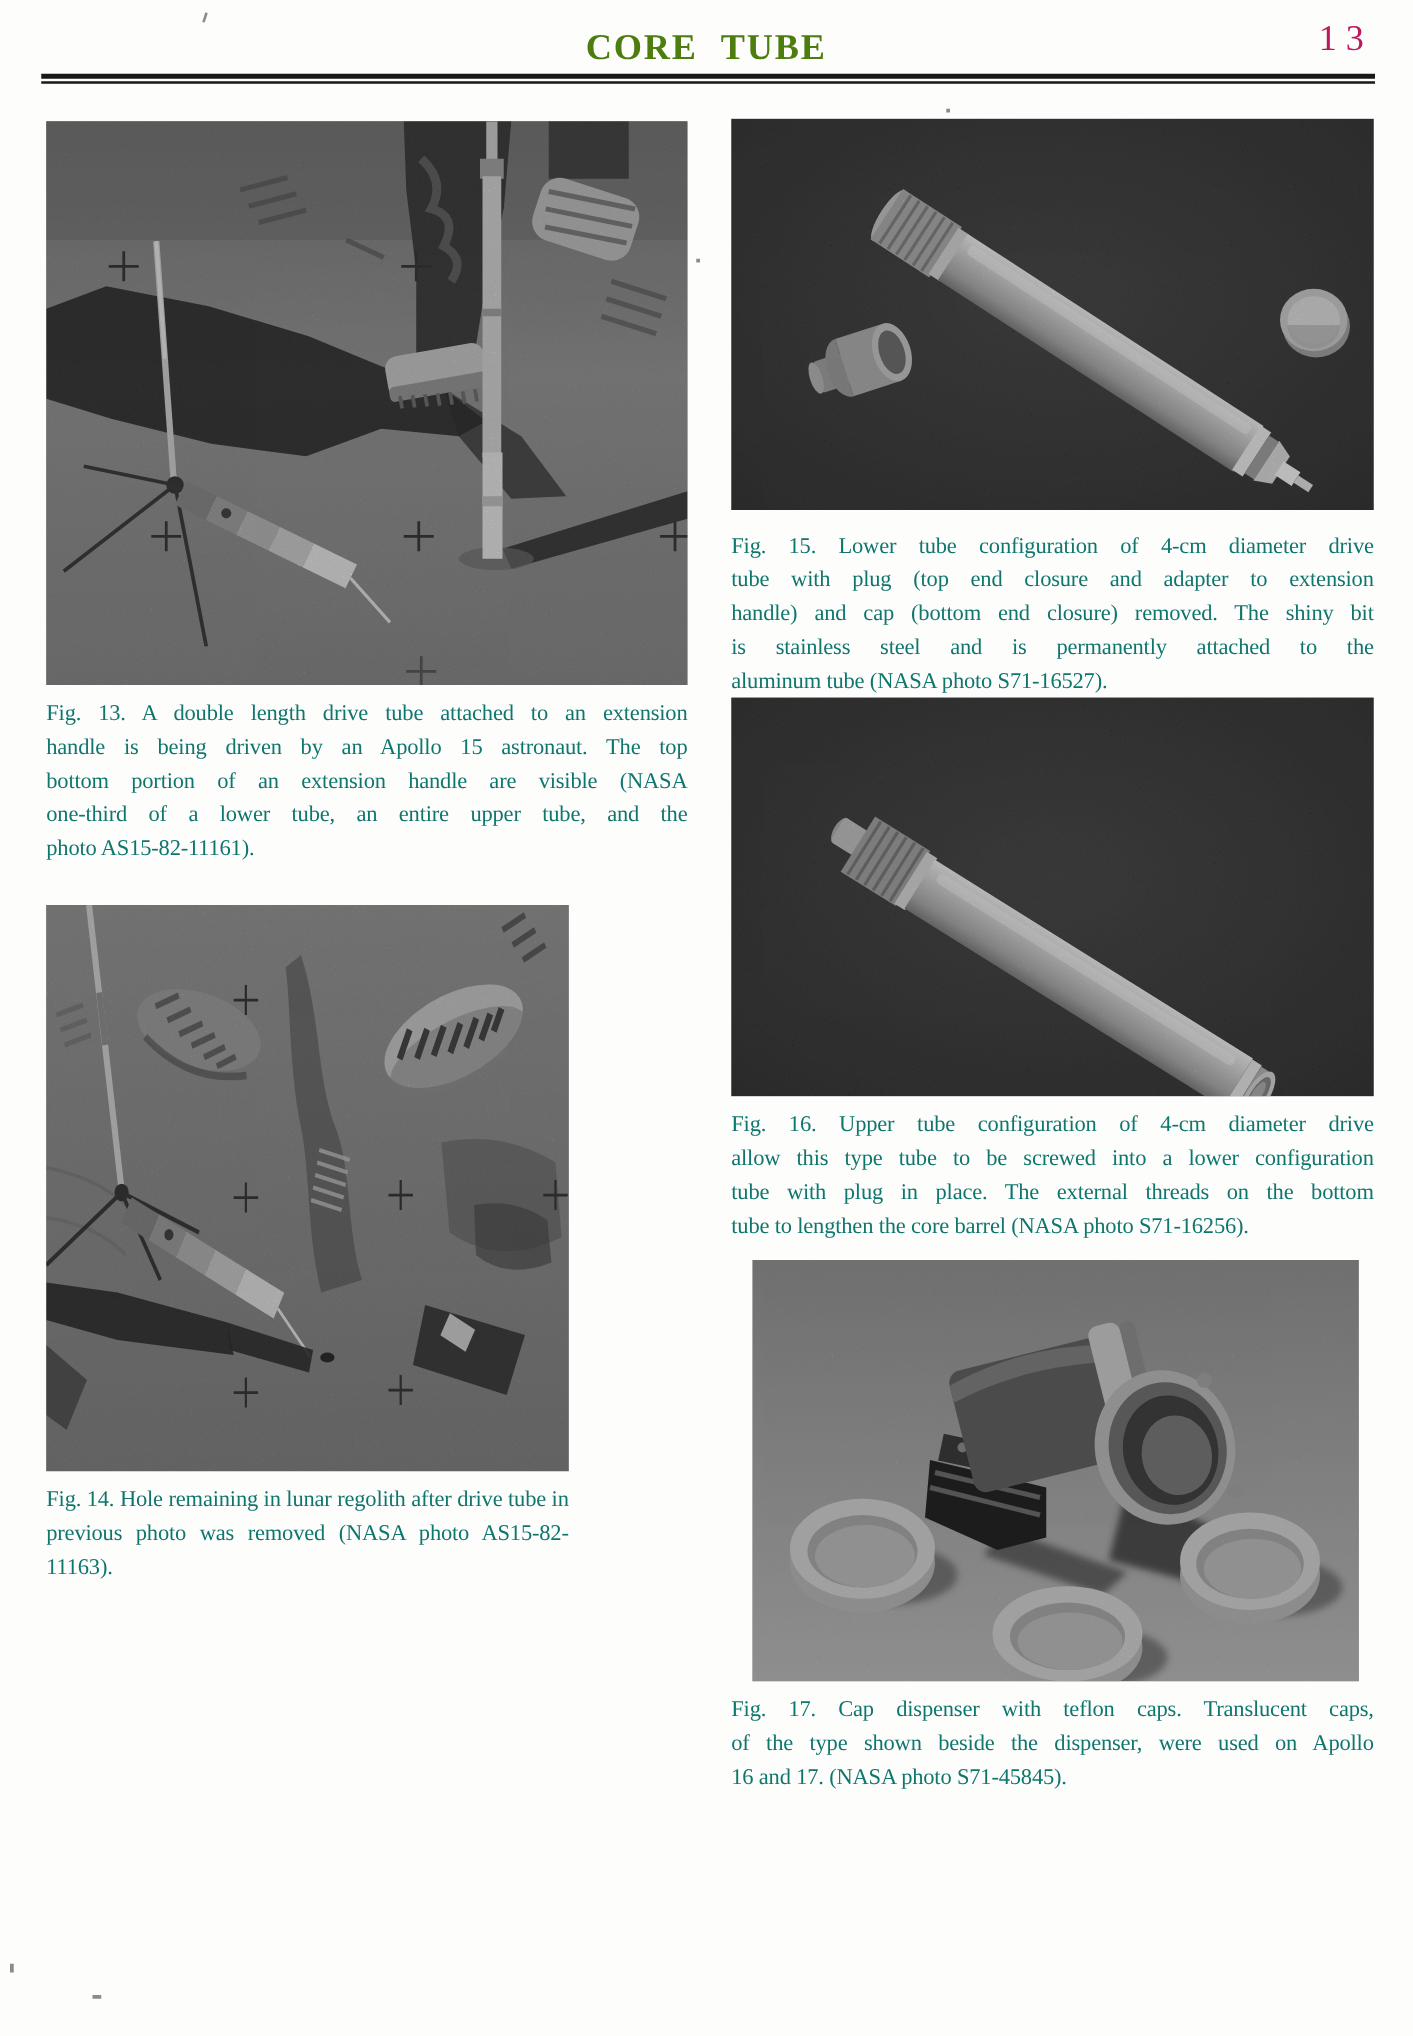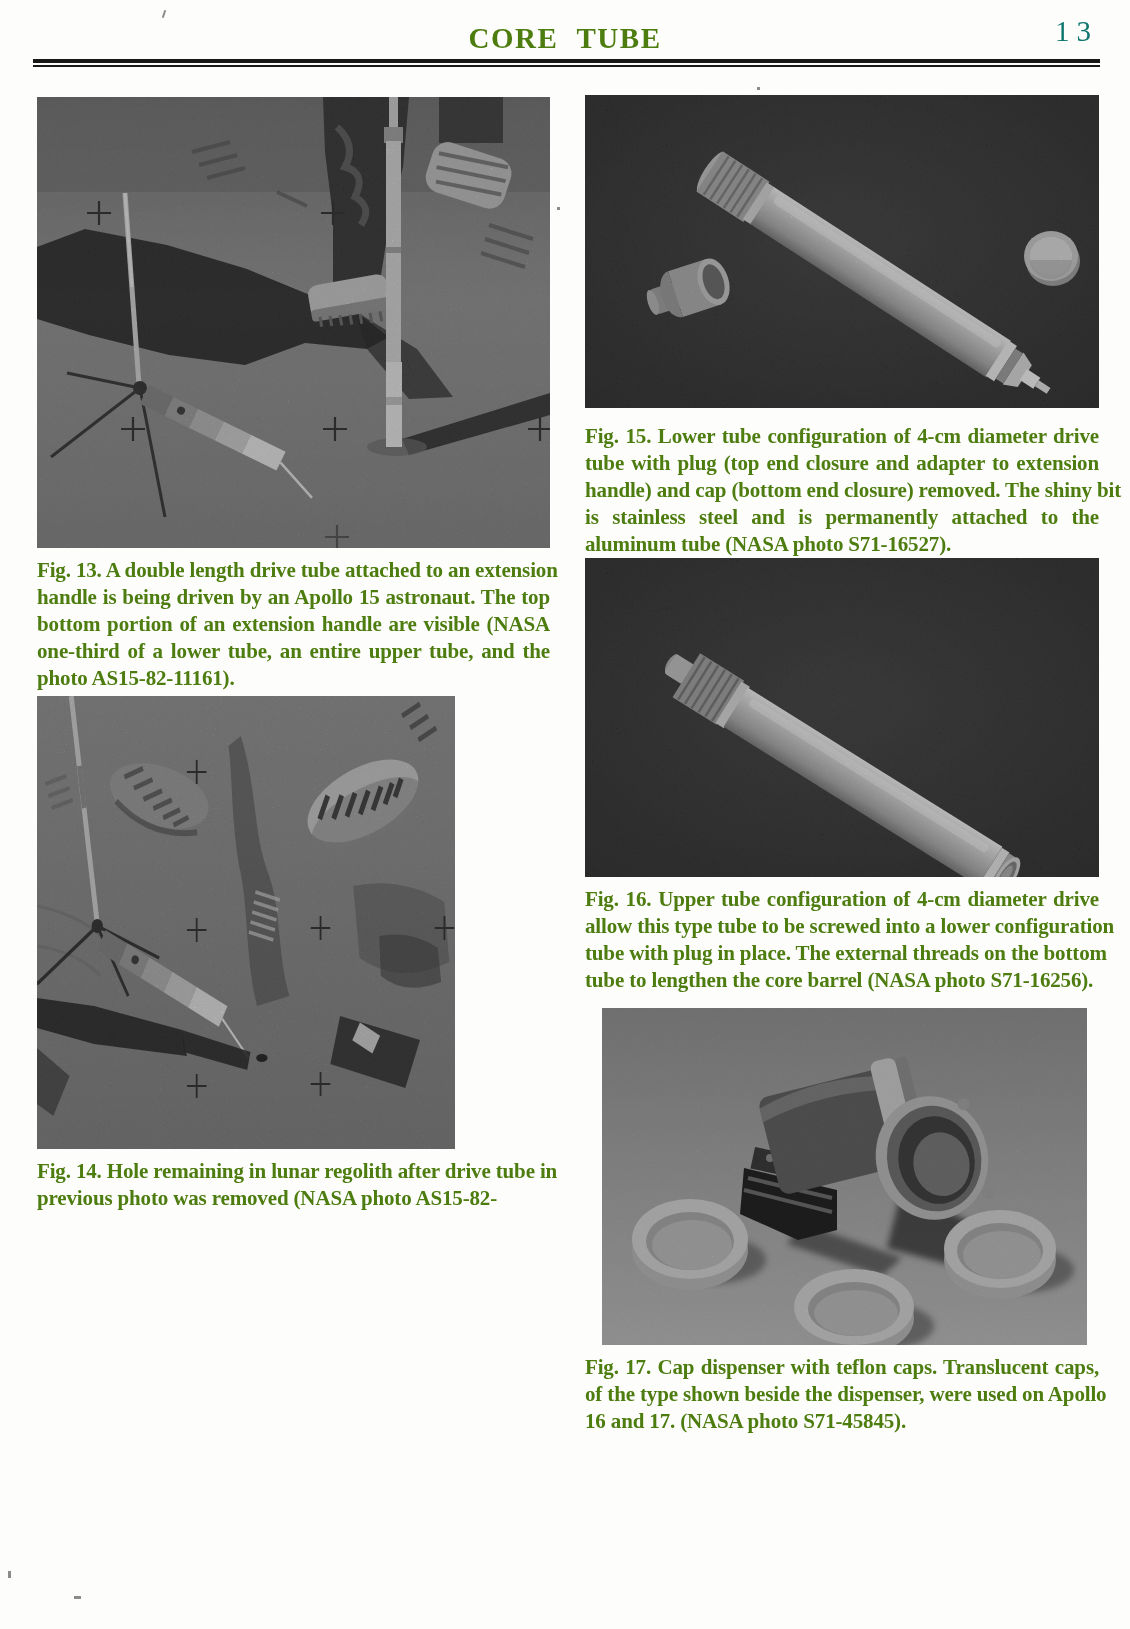--- a/index.html
+++ b/index.html
@@ -7,33 +7,33 @@
     width:1130px;height:1629px;position:relative;background:#fefefe;
     font-family:"Liberation Serif", serif;overflow:hidden;
   }
   .page{position:absolute;inset:0;background:#fdfdfc;}
   .page-title{
     position:absolute;top:22px;left:0;width:1130px;text-align:center;
     font-size:29px;font-weight:bold;letter-spacing:1.5px;word-spacing:10px;
     color:#4d7c0f;
   }
   .page-number{
-    position:absolute;top:15px;right:32px;font-size:29px;color:#0f766e;
+    position:absolute;top:15px;right:32px;font-size:29px;color:#be185d;
     letter-spacing:7px;
   }
   .head-rule{
     position:absolute;left:33px;top:59px;width:1067px;height:2px;
     border-top:4.5px solid #181818;border-bottom:2px solid #181818;
   }
   .fig{position:absolute;margin:0;padding:0;}
   .photo{width:100%;overflow:hidden;background:#777;}
   .photo svg{display:block;width:100%;height:100%;}
   .caption{
     display:block;margin-top:9px;width:100%;
-    font-size:21px;font-weight:700;line-height:27px;color:#4d7c0f;
+    font-size:18px;font-weight:400;line-height:27px;color:#0f766e;
     letter-spacing:-0.15px;
   }
   .cl{white-space:nowrap;text-align:justify;text-align-last:justify;overflow:visible;}
   .cl.last{text-align-last:left;}
   .speck{position:absolute;background:#8b8b8b;}
 </style>
 </head>
 <body>
 
 <svg width="0" height="0" style="position:absolute" aria-hidden="true">
@@ -163,21 +163,21 @@
     </div>
     <figcaption class="caption">
       <div class="cl">Fig. 13.  A double length drive tube attached to an extension</div>
       <div class="cl">handle is being driven by an Apollo 15 astronaut. The top</div>
       <div class="cl">bottom portion of an extension handle are visible  (NASA</div>
       <div class="cl">one-third of a lower tube, an entire upper tube, and the</div>
       <div class="cl last">photo AS15-82-11161).</div>
     </figcaption>
   </figure>
 
-  <figure class="fig" style="left:37px;top:696px;width:418px">
+  <figure class="fig" style="left:37px;top:724px;width:418px">
     <div class="photo" style="height:453px">
       <svg viewBox="0 0 513 453" preserveAspectRatio="none">
         <rect width="513" height="453" fill="url(#soilB)"></rect>
         <path d="M250 40 C270 90 265 140 285 180 C300 215 295 260 310 300 L270 310 C255 260 260 210 248 170 C238 120 240 80 235 50 Z" fill="#3c3c3c" opacity="0.55"></path>
         <g stroke="#c9c9c9" stroke-width="3.5" opacity="0.8">
           <path d="M268 196l30 8M266 206l30 8M264 216l30 8M262 226l30 8M260 236l30 8"></path>
         </g>
         <g transform="rotate(14 150 100)" opacity="0.85">
           <ellipse cx="150" cy="100" rx="62" ry="30" fill="#9d9d9d"></ellipse>
           <g stroke="#4c4c4c" stroke-width="5">
@@ -229,20 +229,21 @@
         <use href="#cross" transform="translate(500,232)"></use>
         <use href="#cross" transform="translate(196,390)"></use>
         <use href="#cross" transform="translate(348,388)"></use>
         <rect width="513" height="453" filter="url(#grainD)" opacity="0.32"></rect>
         <rect width="513" height="453" filter="url(#grainL)" opacity="0.10"></rect>
       </svg>
     </div>
     <figcaption class="caption">
       <div class="cl">Fig. 14. Hole remaining in lunar regolith after drive tube in</div>
       <div class="cl">previous photo was removed  (NASA photo AS15-82-</div>
+      <div class="cl last">11163).</div>
     </figcaption>
   </figure>
 
   <figure class="fig" style="left:585px;top:95px;width:514px">
     <div class="photo" style="height:313px">
       <svg viewBox="0 0 514 313" preserveAspectRatio="none">
         <rect width="514" height="313" fill="url(#vign)"></rect>
         <g transform="translate(137,57) rotate(33)">
           <ellipse cx="2" cy="23" rx="7" ry="24" fill="#b5b5b5"></ellipse>
           <rect x="0" y="-1" width="56" height="48" fill="#9b9b9b"></rect>

